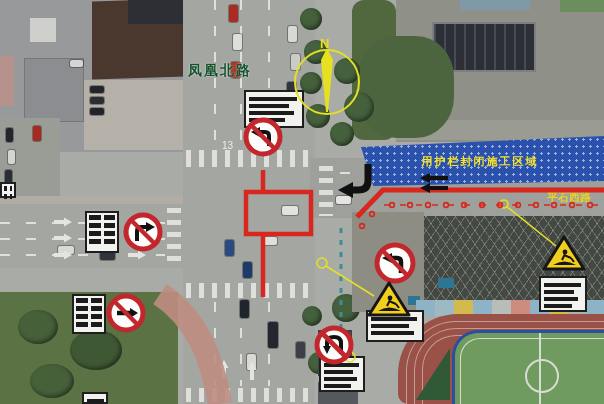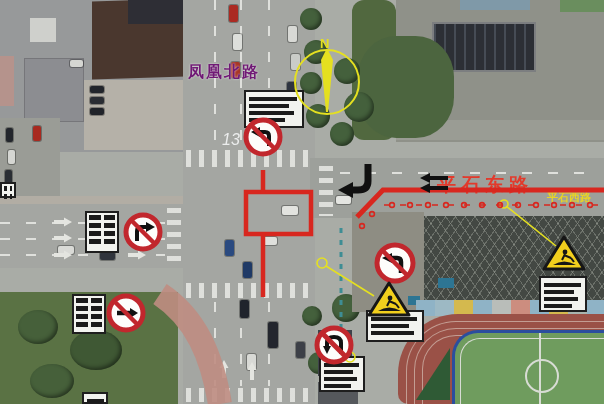--- a/index.html
+++ b/index.html
@@ -18,21 +18,21 @@
   .car{position:absolute;border-radius:2px;box-shadow:0 0 0 1px rgba(0,0,0,.3);}
   
   .board{position:absolute;background:#f2f3ef;border:2px solid #1e1e1e;padding:2px;box-sizing:border-box;}
   .board .ln{height:4px;background:#1b1b1b;margin:3px 1px;}
   .board .ln:nth-child(1){width:92%;} .board .ln:nth-child(2){width:76%;}
   .board .ln:nth-child(3){width:86%;} .board .ln:nth-child(4){width:70%;}
   .board.grid{display:grid;grid-template-columns:1fr 1fr;gap:3px;align-content:start;}
   .board.grid .cb{height:5px;background:#1b1b1b;}
   
   .lbl{position:absolute;font-weight:bold;white-space:nowrap;}
-  .lbl-blue{color:#701a75;font-size:16px;letter-spacing:2px;text-shadow:0 0 2px rgba(255,255,255,.8);}
+  .lbl-blue{color:#14532d;font-size:14px;letter-spacing:2px;text-shadow:0 0 2px rgba(255,255,255,.8);}
   .lbl-red{color:#e23a2c;font-size:18px;letter-spacing:3px;}
   .lbl-yel{color:#e8d425;font-size:11px;}
   .banner{clip-path:polygon(2% 22%,100% 0,100% 90%,7% 100%);background:#2a52ad;
           background-image:radial-gradient(circle,rgba(255,255,255,.55) 1px,rgba(0,0,0,0) 1.3px);
           background-size:7px 7px;display:flex;align-items:center;justify-content:center;}
   .banner span{color:#f7e32a;font-weight:bold;font-size:11px;letter-spacing:2px;}
   .site{background:#434843;
         background-image:repeating-linear-gradient(55deg,rgba(170,175,165,.38) 0 1px,rgba(0,0,0,0) 1px 8px),
                          repeating-linear-gradient(-55deg,rgba(170,175,165,.38) 0 1px,rgba(0,0,0,0) 1px 8px);}
   .tiles{display:flex;}
@@ -125,20 +125,23 @@
   </div>
   <div class="abs" style="left:452px;top:330px;width:152px;height:74px;background:#6f9c5e;border:3px solid #2b4e9e;border-right:none;border-bottom:none;border-radius:26px 0 0 0;">
     <div class="abs" style="left:5px;top:5px;right:0;bottom:0;border:1px solid #d8dcd4;border-right:none;border-bottom:none;border-radius:20px 0 0 0;"></div>
     <div class="abs" style="left:84px;top:0;width:2px;height:100%;background:#d8dcd4;"></div>
     <div class="abs" style="left:70px;top:26px;width:30px;height:30px;border:2px solid #d8dcd4;border-radius:50%;"></div>
   </div>
 
   <div class="abs" style="left:318px;top:330px;width:34px;height:46px;background:#3f434a;"></div>
   <div class="abs" style="left:318px;top:382px;width:40px;height:22px;background:#55585c;"></div>
 
+  <div class="abs banner" style="left:356px;top:136px;width:248px;height:50px;">
+    <span>用护栏封闭施工区域</span>
+  </div>
 
   <div class="car" style="left:229px;top:5px;width:9px;height:17px;background:#ab2a22;"></div>
   <div class="car" style="left:233px;top:34px;width:9px;height:16px;background:#dddfdb;"></div>
   <div class="car" style="left:231px;top:62px;width:9px;height:16px;background:#a83526;"></div>
   <div class="car" style="left:288px;top:26px;width:9px;height:16px;background:#d8d9d5;"></div>
   <div class="car" style="left:291px;top:54px;width:9px;height:16px;background:#caccc8;"></div>
   <div class="car" style="left:287px;top:82px;width:9px;height:16px;background:#2e3440;"></div>
   <div class="car" style="left:290px;top:108px;width:9px;height:16px;background:#3a4a5c;"></div>
   <div class="car" style="left:282px;top:206px;width:16px;height:9px;background:#e2e3df;"></div>
   <div class="car" style="left:262px;top:237px;width:15px;height:8px;background:#dfe0dc;"></div>
@@ -207,24 +210,23 @@
     <div class="cb"></div>
       <div class="cb"></div>
       <div class="cb"></div>
       <div class="cb"></div>
   </div>
   <div class="board" style="left:82px;top:392px;width:26px;height:12px;">
     <div class="ln"></div>
   </div>
 
   <div class="lbl lbl-blue" style="left:188px;top:62px;">凤凰北路</div>
-  <div class="lbl lbl-red" style="left:437px;top:172px;font-size:19px;letter-spacing:5px;">平石东路</div>
   <div class="lbl lbl-yel" style="left:547px;top:190px;">平石西路</div>
   <div class="lbl" style="left:320px;top:36px;color:#e5e020;font-size:13px;">N</div>
-  <div class="lbl" style="left:222px;top:131px;color:#eceded;font-size:16px;font-weight:normal;font-style:italic;">13</div>
+  <div class="lbl" style="left:222px;top:140px;color:#eceded;font-size:10px;font-weight:normal;">13</div>
 
   <svg class="overlay" width="604" height="404" viewBox="0 0 604 404">
 
     <g fill="#e4e5e0">
       <path d="M0,0 h10 v-2.5 l8,4.5 -8,4.5 v-2.5 h-10 z" transform="translate(54,220)"></path>
       <path d="M0,0 h10 v-2.5 l8,4.5 -8,4.5 v-2.5 h-10 z" transform="translate(54,236)"></path>
       <path d="M0,0 h10 v-2.5 l8,4.5 -8,4.5 v-2.5 h-10 z" transform="translate(54,253)"></path>
       <path d="M0,0 h10 v-2.5 l8,4.5 -8,4.5 v-2.5 h-10 z" transform="translate(128,253)"></path>
       <path d="M0,0 h10 v-2.5 l8,4.5 -8,4.5 v-2.5 h-10 z" transform="translate(222,378) rotate(-90)"></path>
       <path d="M0,0 h10 v-2.5 l8,4.5 -8,4.5 v-2.5 h-10 z" transform="translate(250,380) rotate(-90)"></path>

